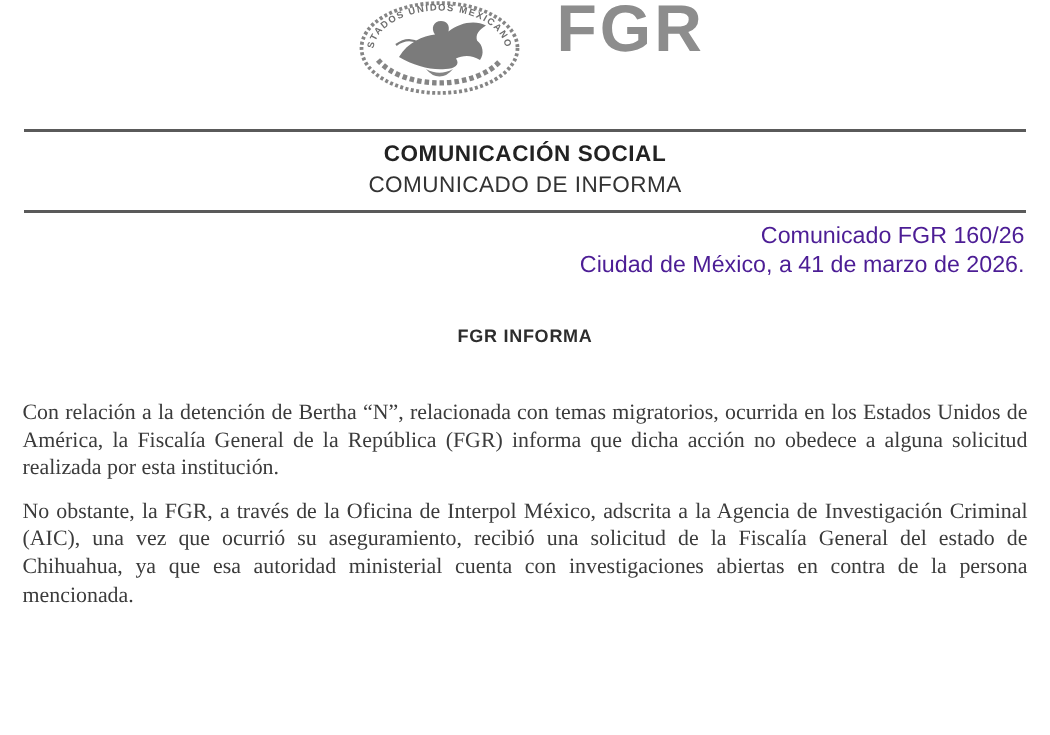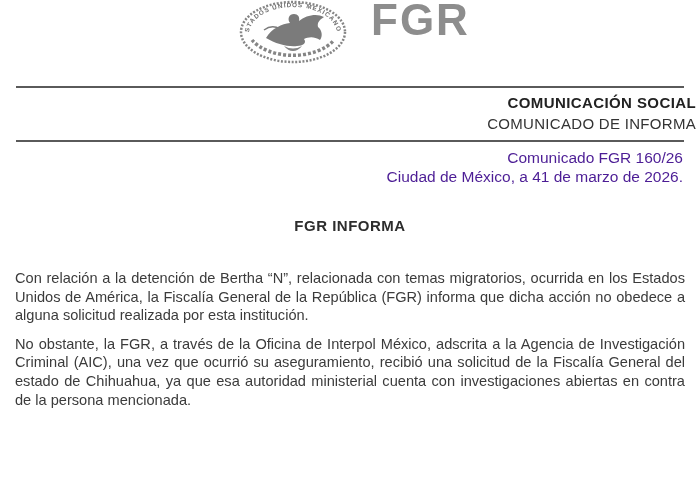--- a/index.html
+++ b/index.html
@@ -15,34 +15,35 @@
   .seal{position:absolute;left:236px;top:-5px;width:114px;height:70px;}
   .logo-block{position:absolute;left:371px;top:1px;text-align:right;}
   .fgr-acronym{
     font-size:44px;font-weight:bold;color:#8d8d8d;
     letter-spacing:2px;line-height:0.88;
   }
   .logo-sub{margin-top:5px;padding-bottom:5px;border-bottom:1.5px solid #9a9a9a;width:max-content;}
   .sub-line{font-size:7.5px;font-weight:bold;letter-spacing:1.6px;color:#8d8d8d;line-height:1.55;}
   
   .rule{border:none;border-top:2px solid #5a5a5a;margin:0 16px;}
-  .banner{text-align:right;padding:6px 4px 8px;}
+  .banner{text-align:center;padding:6px 4px 8px;}
   .banner-title{font-size:15px;font-weight:bold;color:#222222;letter-spacing:0.4px;}
   .banner-sub{font-size:15px;color:#333333;margin-top:4px;letter-spacing:0.3px;}
   
   .meta{text-align:right;margin:6px 17px 0;font-size:15.5px;color:#4c1d95;line-height:19px;}
   
   .doc-heading{
-    text-align:center;font-weight:bold;font-size:15px;color:#2d2d2d;
+    text-align:center;font-weight:bold;font-size:12px;color:#2d2d2d;
     margin-top:31px;letter-spacing:0.5px;
   }
   .body-text{margin:0 15px;}
   .body-text p{
     text-align:justify;font-size:14.6px;line-height:18.6px;color:#3b3b3b;
     margin:0 0 10px;
+    font-family:Liberation Serif, serif;
   }
   .body-text p:first-child{margin-top:35px;}
 </style>
 </head>
 <body>
 
 <div class="header">
 
   <svg class="seal" viewBox="0 0 114 68" aria-hidden="true">
     <defs>

